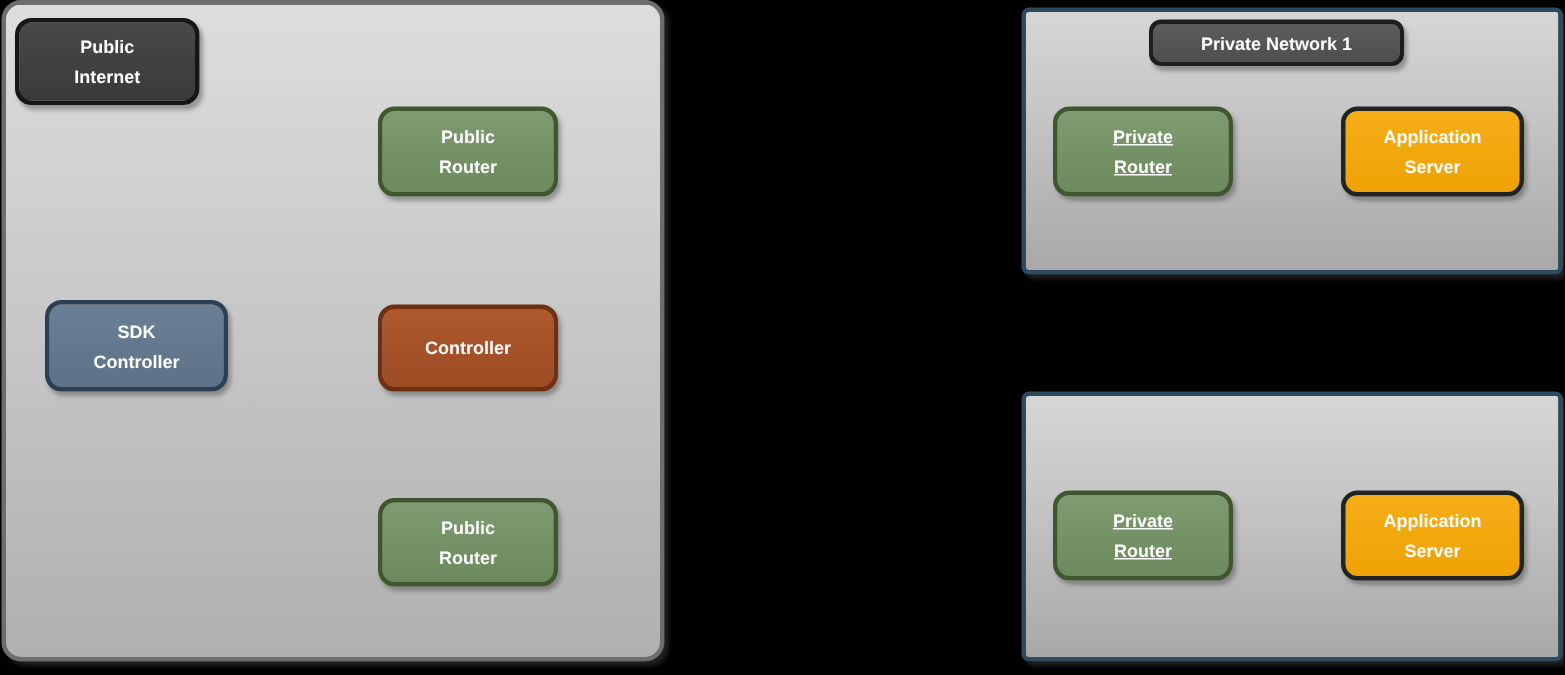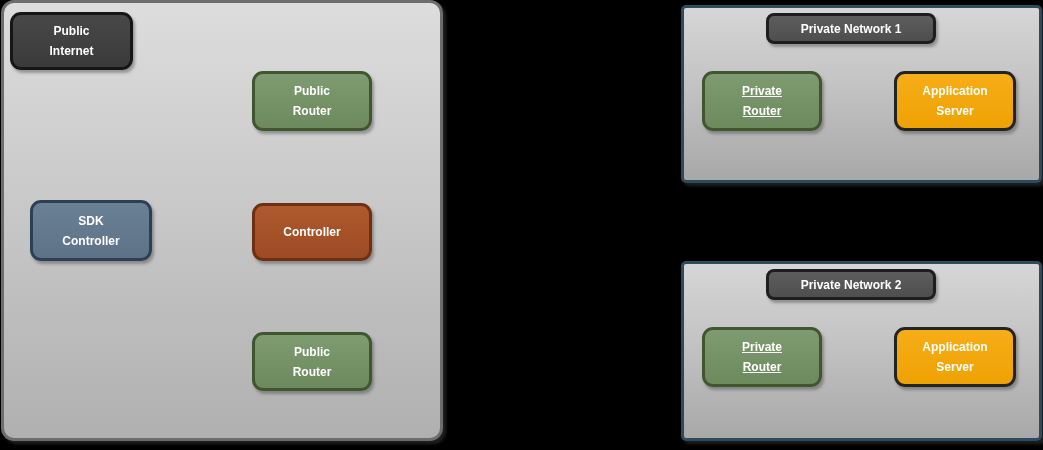--- a/index.html
+++ b/index.html
@@ -86,20 +86,19 @@
 
   <div class="zone zone-pn zone-pn1">
     <div class="node node-title n-pn-title">Private Network 1</div>
     <div class="node node-green n-private-router">Private
 Router</div>
     <div class="node node-orange n-application-server">Application
 Server</div>
   </div>
 
   <div class="zone zone-pn zone-pn2">
-    <div class="node node-title n-pn-title">Private Network 2</div>
     <div class="node node-green n-private-router">Private
 Router</div>
     <div class="node node-orange n-application-server">Application
 Server</div>
   </div>
 
 </div>
 
 </body></html>

